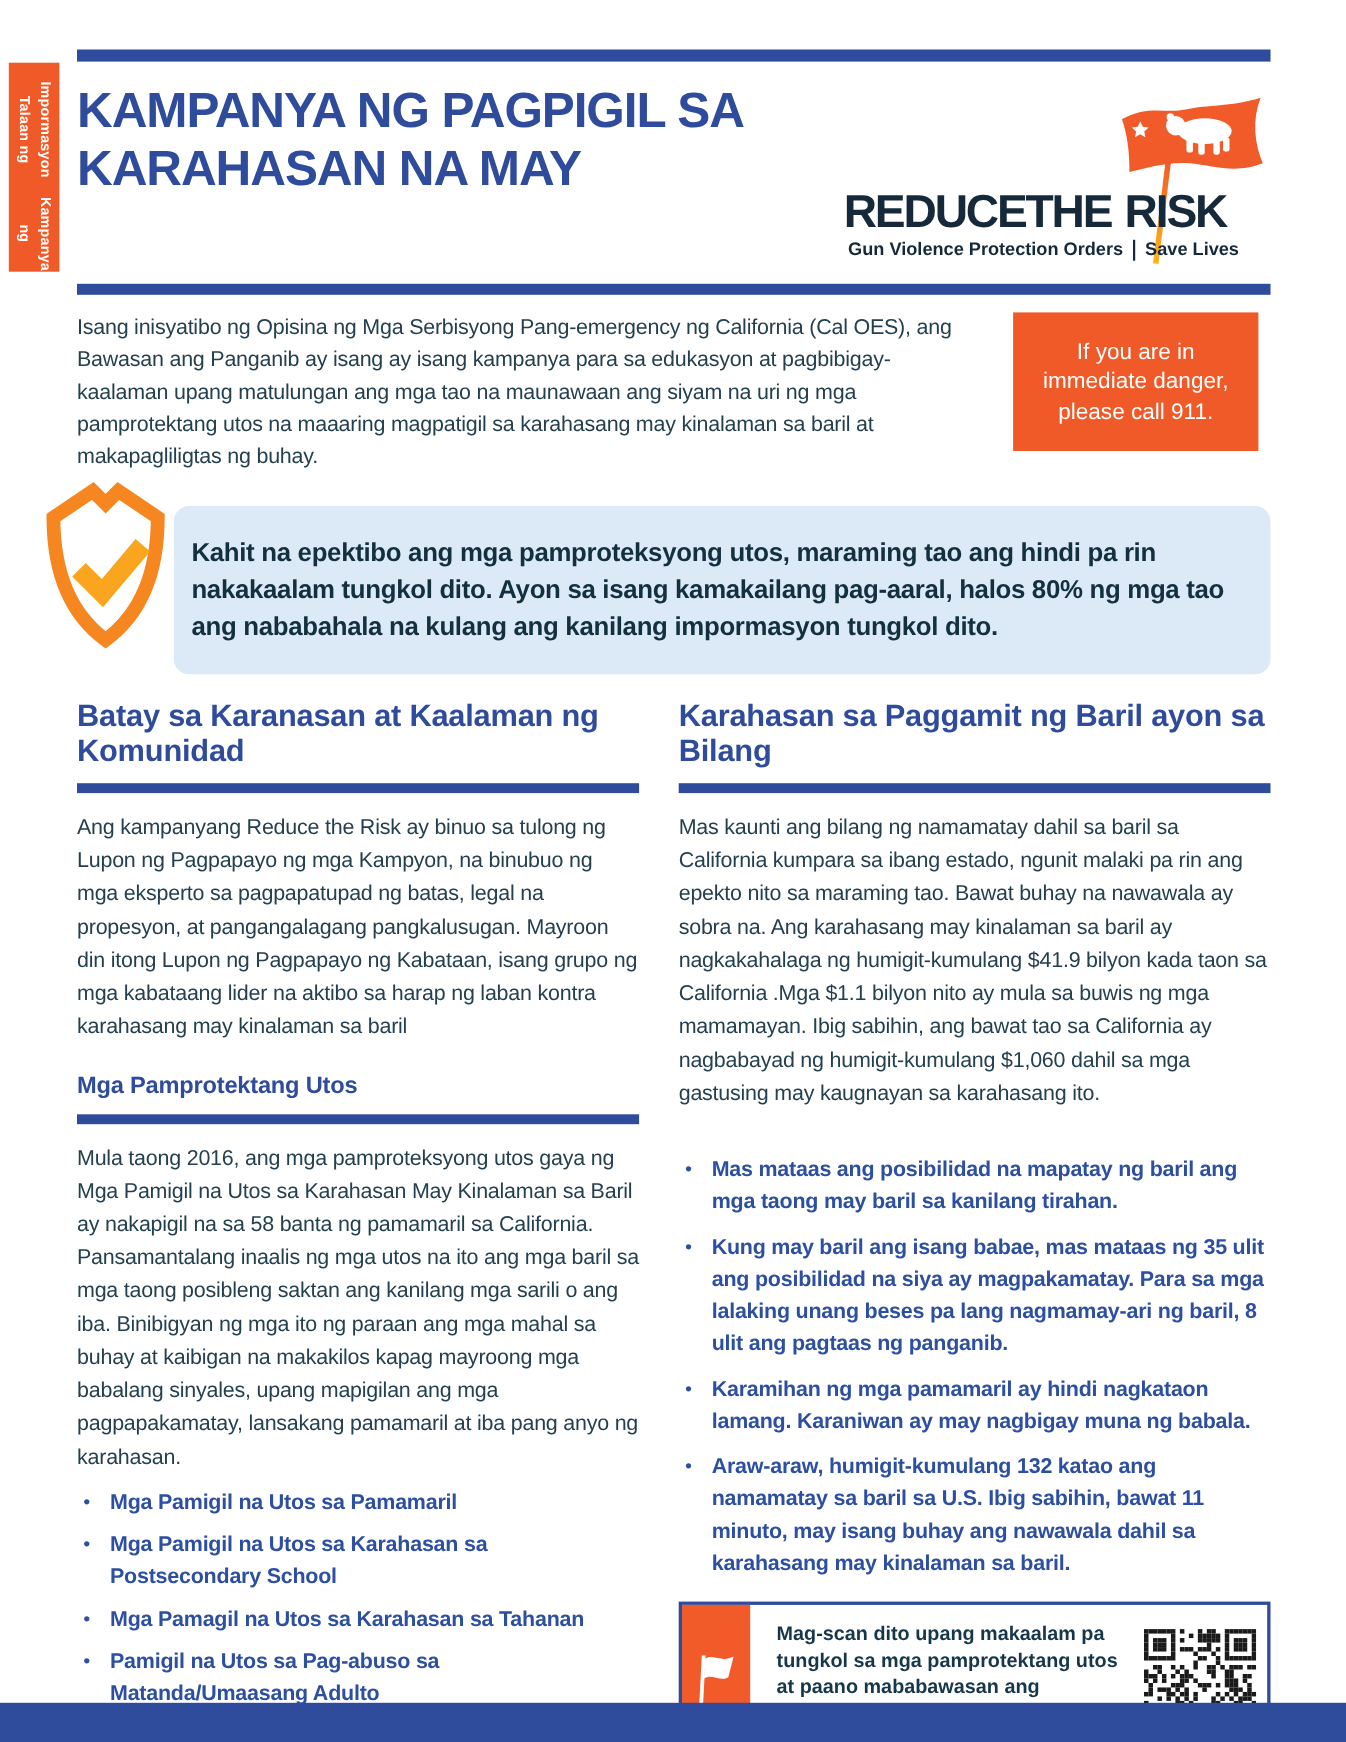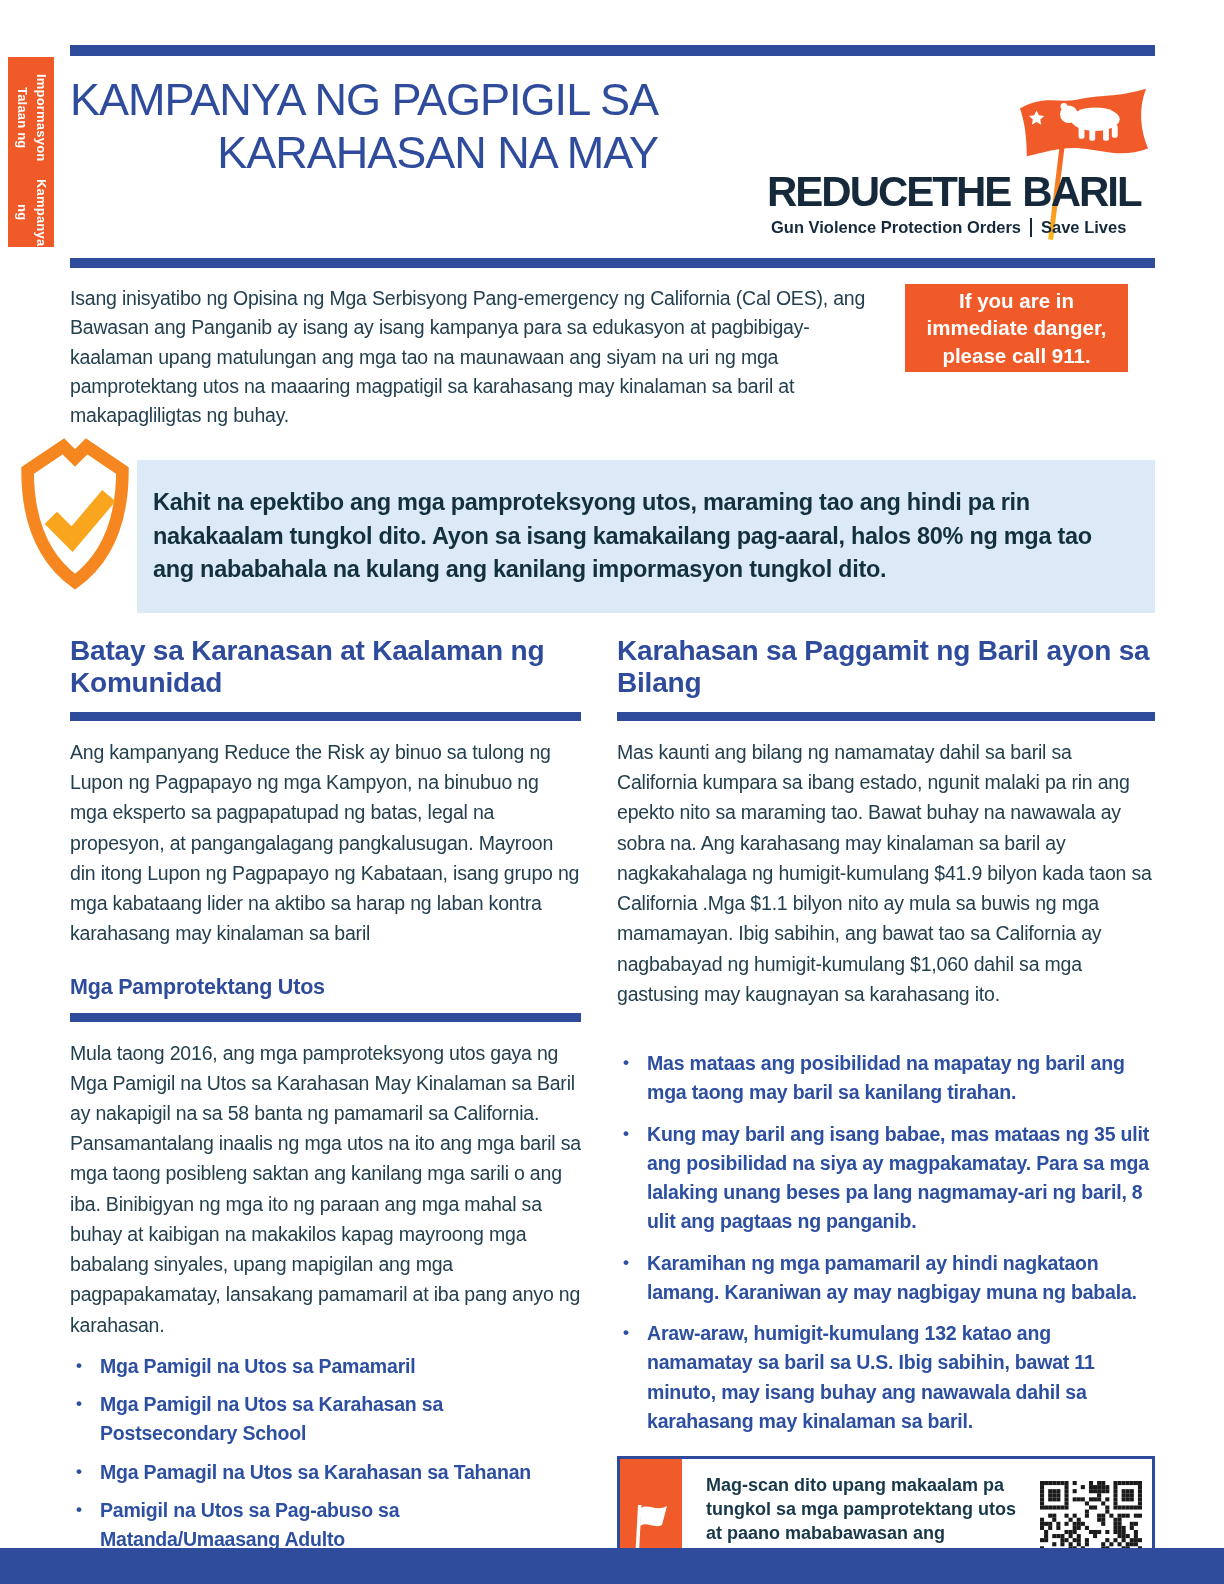--- a/index.html
+++ b/index.html
@@ -10,41 +10,41 @@
             display:flex;align-items:center;justify-content:center;
             writing-mode:vertical-lr;text-align:center;color:#fff;font-weight:bold;
             font-size:13px;line-height:1.45;letter-spacing:.2px;}
   
   .content{position:absolute;left:70px;top:0;width:1085px;}
   .rule{height:11px;background:#2E4B9C;}
   .rule.top{margin-top:45px;}
   .rule.under-title{height:10px;margin-top:14px;}
   
   .header-row{display:flex;justify-content:space-between;align-items:flex-start;margin-top:18px;}
-  .title{font-size:45px;font-weight:400;color:#2E4B9C;line-height:1.17;letter-spacing:-1px;margin:0;text-align:right;}
+  .title{font-size:45px;font-weight:700;color:#2E4B9C;line-height:1.17;letter-spacing:-1px;margin:0;}
   .title span{display:block;}
   .logo{position:relative;width:388px;height:158px;margin-top:12px;flex:none;}
   .logo-flag{position:absolute;right:6px;top:0;width:132px;height:82px;}
   .logo-pole{position:absolute;right:96px;top:58px;width:5px;height:96px;
              background:linear-gradient(#F15A29,#FDB71A);transform:rotate(7deg);}
   .wordmark{position:absolute;left:0;top:82px;display:flex;align-items:baseline;
             font-weight:800;font-size:42px;letter-spacing:-2px;color:#15293B;white-space:nowrap;justify-content:space-between;}
   .wordmark .gap{display:inline-block;width:12px;}
   .tagline{position:absolute;left:4px;top:132px;display:flex;align-items:center;
            font-size:16.5px;font-weight:600;color:#15293B;white-space:nowrap;}
   .tagline .divider{display:inline-block;width:2px;height:19px;background:#15293B;margin:0 9px;}
   
   .intro-row{display:flex;justify-content:space-between;margin-top:16px;}
   .intro-text{width:800px;font-size:19.5px;line-height:1.5;letter-spacing:-.2px;}
-  .danger-box{width:199px;margin-right:27px;background:#F05A29;color:#fff;font-weight:700;
-              font-size:20.5px;line-height:1.32;text-align:center;padding:1px 12px;
+  .danger-box{width:199px;margin-right:11px;background:#F05A29;color:#fff;font-weight:400;
+              font-size:20.5px;line-height:1.32;text-align:center;padding:20px 12px;
               height:86px;display:flex;align-items:center;justify-content:center;flex:none;}
   
-  .callout{position:relative;margin-left:67px;margin-top:30px;background:#DCE9F6;
-           padding:26px 26px 26px 16px;}
+  .callout{position:relative;margin-left:88px;margin-top:30px;background:#DCE9F6;
+           padding:26px 26px 26px 16px;border-radius:14px;}
   .callout-text{font-size:23.5px;font-weight:800;line-height:1.43;color:#13303F;letter-spacing:-.3px;margin:0;}
   .shield{position:absolute;left:-122px;top:-24px;width:120px;height:160px;}
   
   .columns{display:grid;grid-template-columns:511px 538px;column-gap:36px;margin-top:22px;}
   .col-heading{font-size:28px;font-weight:800;color:#2E4B9C;letter-spacing:-.2px;margin:0;}
   .heading-bar{height:9px;background:#2E4B9C;margin-top:13px;}
   .body-para{font-size:19.5px;line-height:1.55;letter-spacing:-.2px;margin:16px 0 0 0;}
   .sub-heading{font-size:21.5px;font-weight:800;color:#2E4B9C;letter-spacing:-.2px;margin:26px 0 0 0;}
   ul.blue-list{list-style:none;margin:12px 0 0 0;padding:0;}
   ul.blue-list li{position:relative;padding-left:30px;margin-top:9px;
@@ -95,21 +95,21 @@
             <rect x="63" y="40" width="6" height="13" rx="2"></rect>
             <rect x="74" y="42" width="6" height="13" rx="2"></rect>
             <rect x="88" y="42" width="6" height="13" rx="2"></rect>
             <rect x="97" y="39" width="6" height="13" rx="2"></rect>
           </g>
         </svg>
         <div class="wordmark">
           <span>REDUCE</span>
           <span>THE</span>
           <span class="gap"></span>
-          <span>BARIL</span>
+          <span>RISK</span>
         </div>
         <div class="tagline">
           <span>Gun Violence Protection Orders</span>
           <span class="divider"></span>
           <span>Save Lives</span>
         </div>
       </div>
     </div>
 
     <div class="rule under-title"></div>

